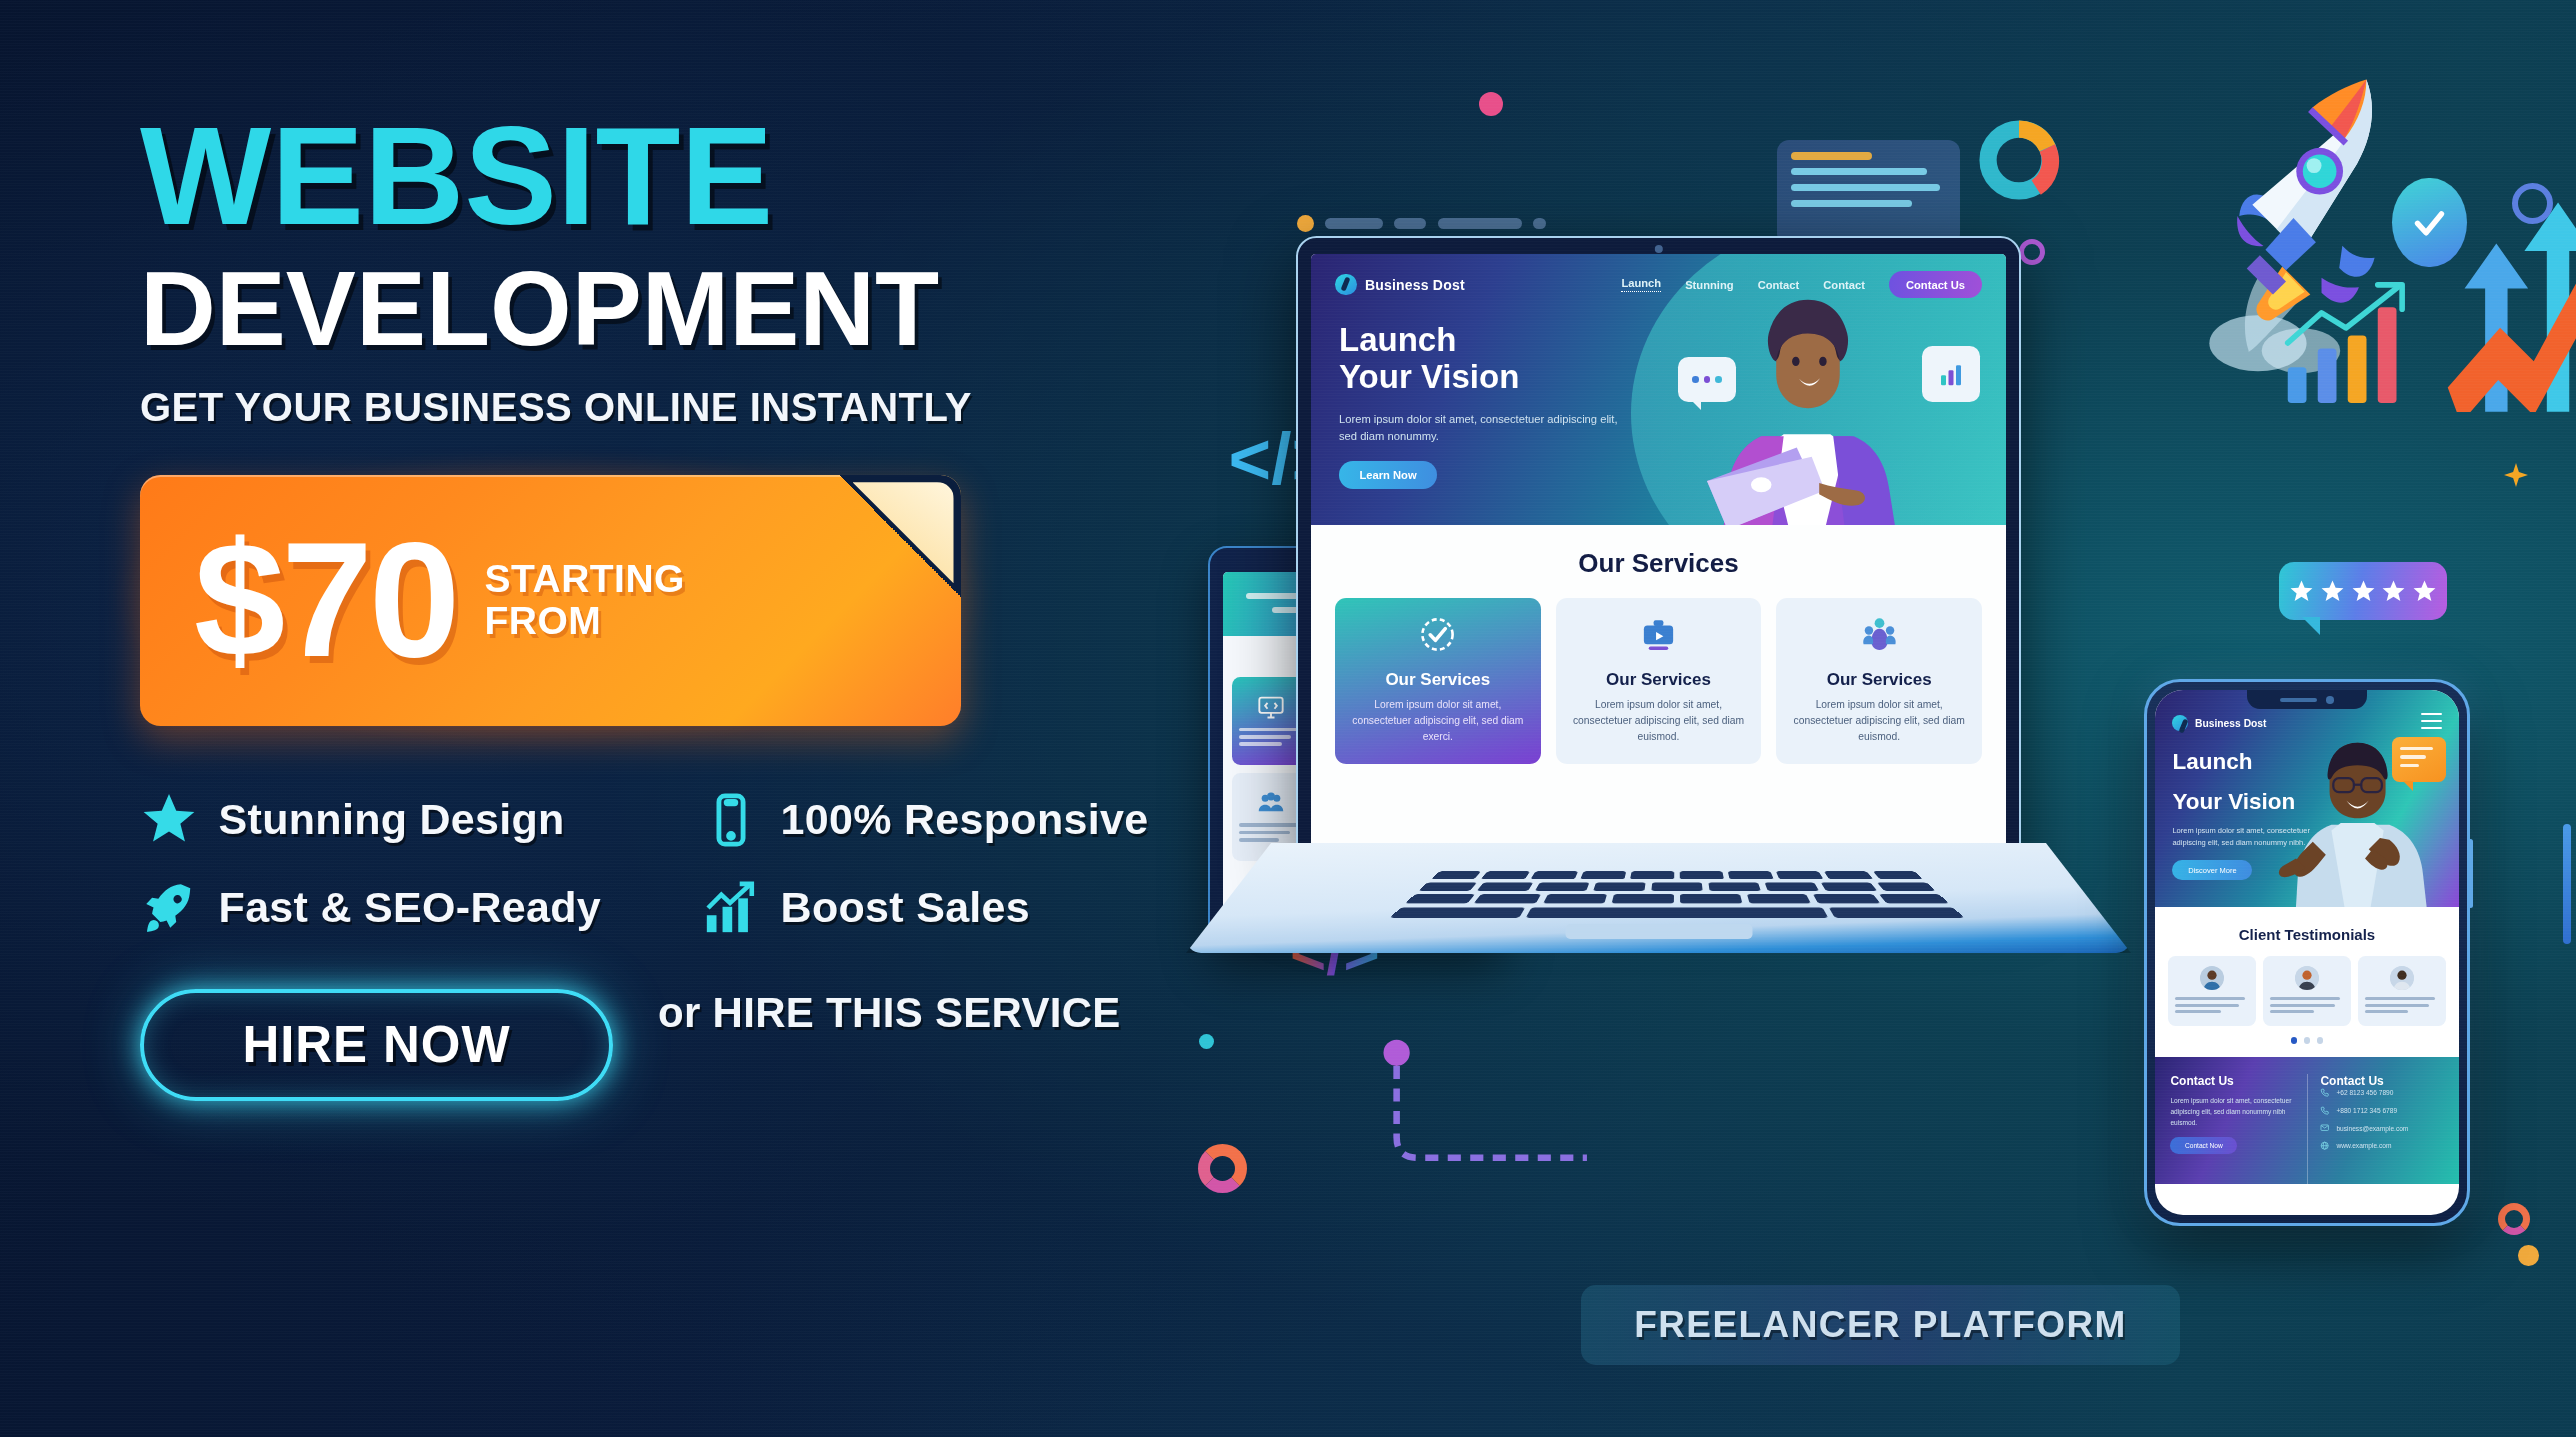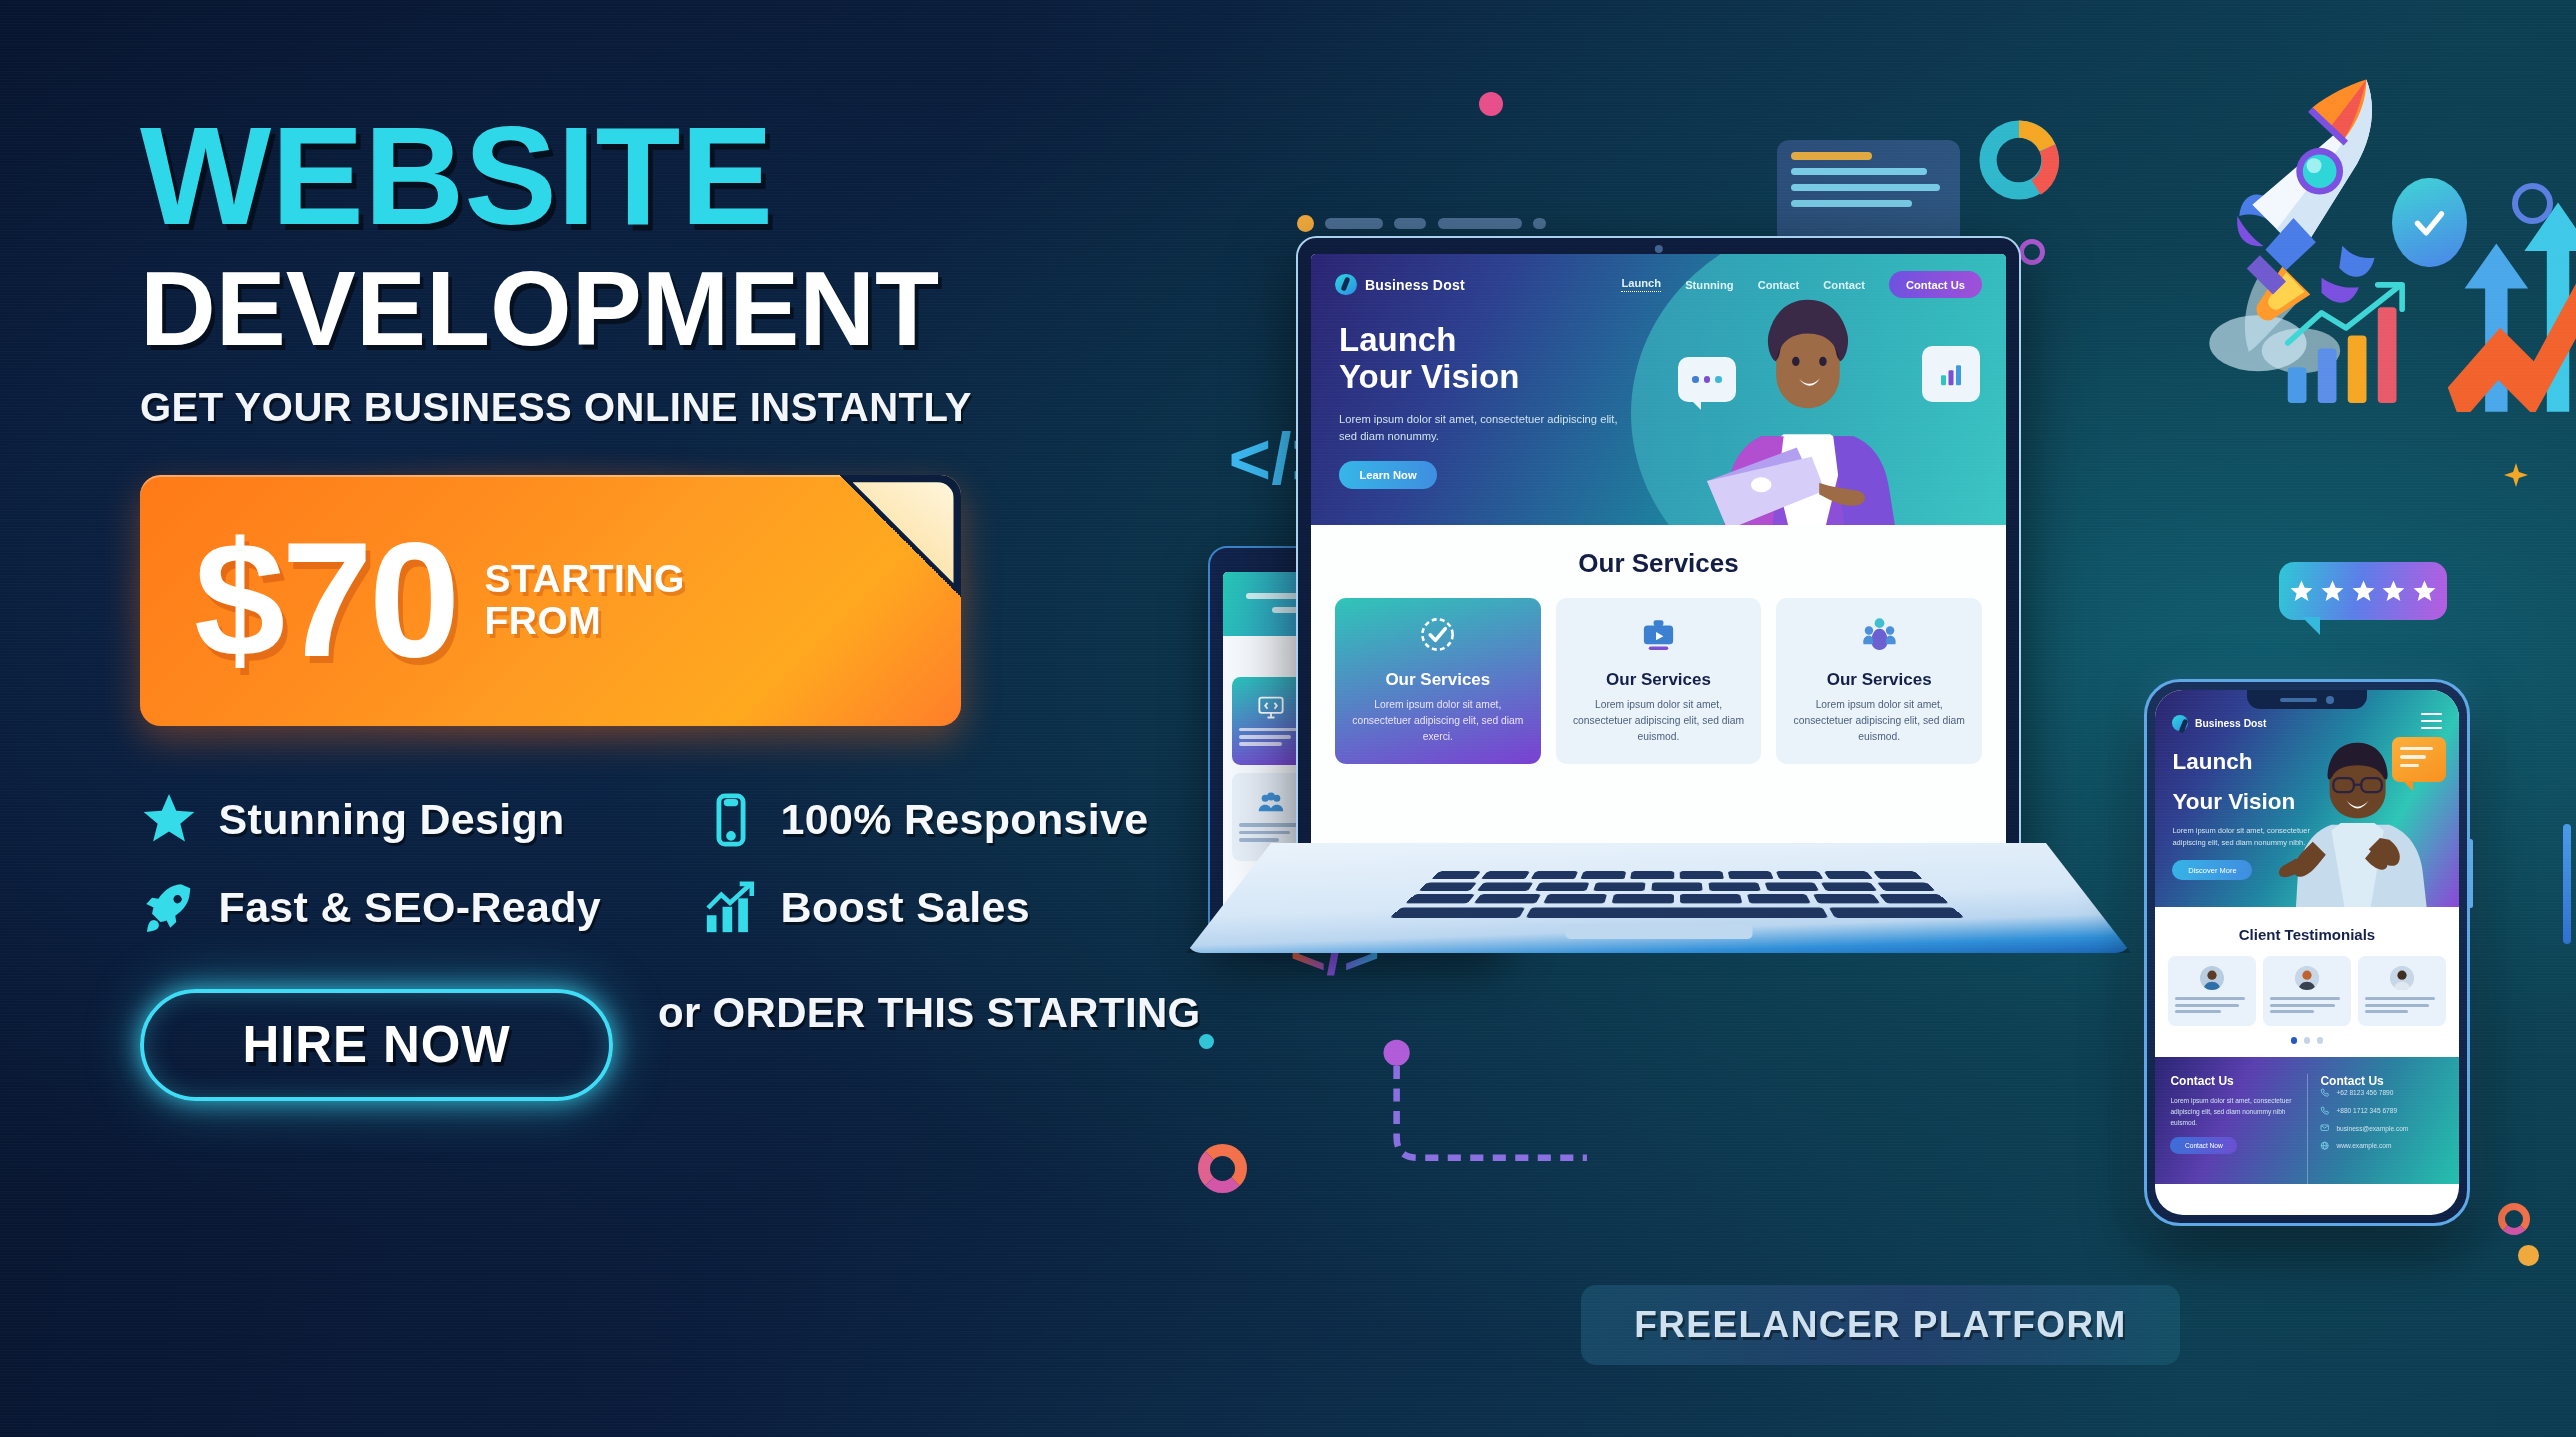--- a/index.html
+++ b/index.html
@@ -359,21 +359,21 @@
             </svg>
         </span>
         <span class="feat-label">Boost Sales</span>
       </div>
     </div>
 
     <div class="cta-row">
       <button class="hire-btn">
         <span>HIRE NOW</span>
       </button>
-      <div class="or-order">or ORDER THIS STARTING</div>
+      <div class="or-order">or HIRE THIS SERVICE</div>
     </div>
   </div>
 
   <div class="scene">
 
     <div class="codelines">
       <div class="cl-row">
           <span class="cl-dot" style="background:#f0a93c"></span>
           <span class="cl-bar" style="width:58px"></span>
           <span class="cl-bar" style="width:32px"></span>

